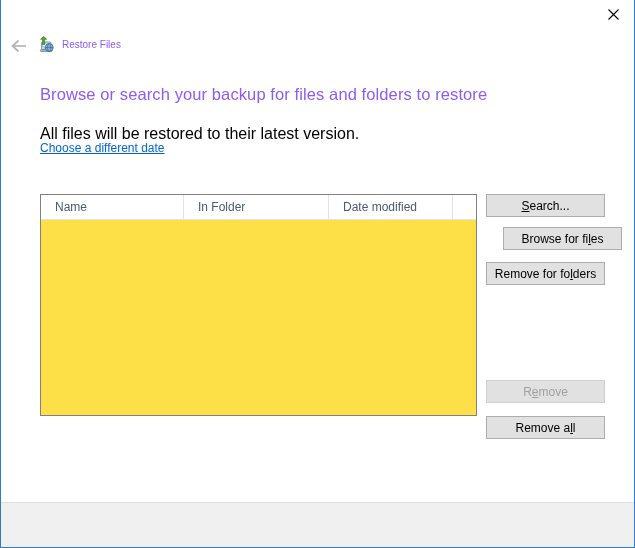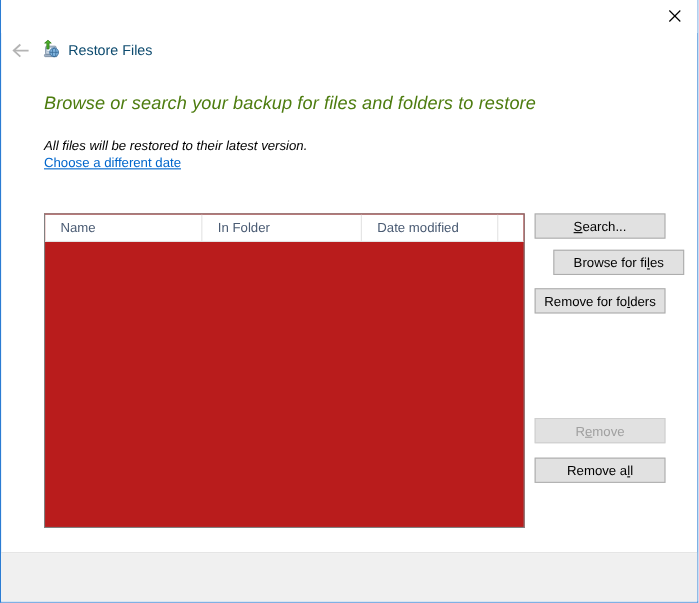--- a/index.html
+++ b/index.html
@@ -62,63 +62,61 @@
     display: flex;
     align-items: center;
     gap: 7px;
   }
   .app-icon {
     position: relative;
     width: 18px; height: 18px;
     flex: 0 0 auto;
   }
   .app-title {
-    font-size: 13px;
-    color: #0c4a6e;
+    font-size: 10px;
+    color: #8b5cf6;
     white-space: nowrap;
     line-height: 1;
   }
 
   
   .page-heading {
     position: absolute;
     left: 39px; top: 85px;
     font-size: 16.5px;
-    color: #4d7c0f;
+    color: #8b5cf6;
     white-space: nowrap;
     letter-spacing: 0.1px;
-    font-style: italic;
   }
   .body-text {
     position: absolute;
     left: 39px; top: 125px;
-    font-size: 12px;
-    color: #000000;
-    white-space: nowrap;
-    font-style: italic;
+    font-size: 16px;
+    color: #000000;
+    white-space: nowrap;
   }
   .date-link {
     position: absolute;
     left: 39px; top: 141px;
     font-size: 12px;
     color: #0066cc;
     text-decoration: underline;
     white-space: nowrap;
     cursor: default;
   }
 
   
   .listview {
     position: absolute;
     left: 39px; top: 194px;
     width: 437px;
-    height: 286px;
+    height: 222px;
     box-sizing: border-box;
     border: 1px solid #808080;
-    background: #b91c1c;
+    background: #fde047;
     overflow: hidden;
   }
   .lv-header {
     position: relative;
     height: 25px;
     box-sizing: border-box;
     border-bottom: 1px solid #e3e3e3;
     background: #ffffff;
     display: flex;
   }

